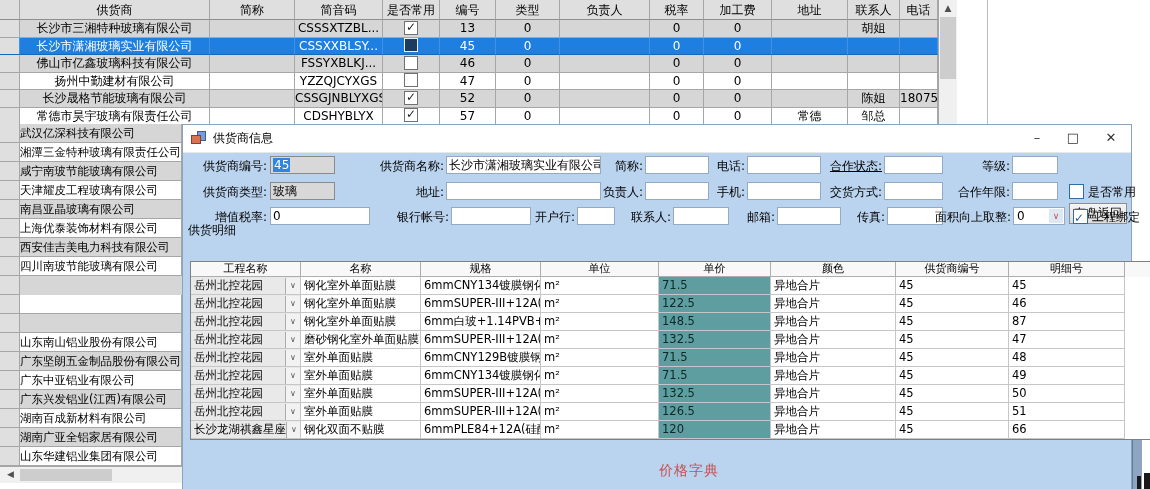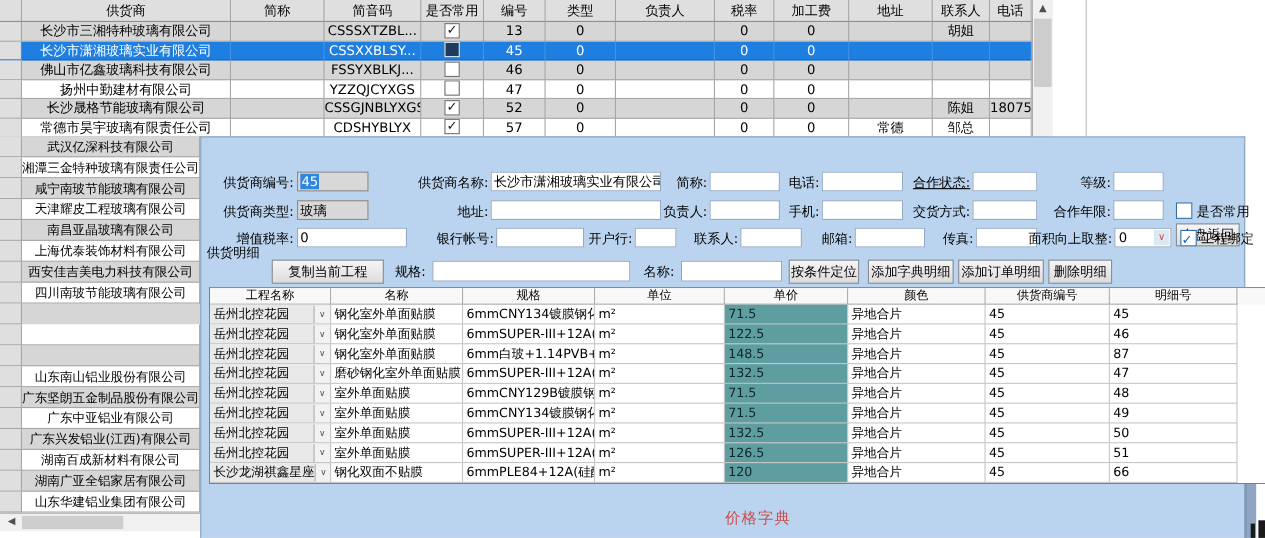--- a/index.html
+++ b/index.html
@@ -25,21 +25,21 @@
   .vsb{position:absolute;left:938px;top:0;width:18px;height:125px;background:#F0F0F0;border-left:1px solid #A6A6A6;z-index:1;}
   .vsb .arr{height:17px;line-height:16px;text-align:center;font-size:9px;color:#505050;background:#F0F0F0;}
   .vsb .thumb{position:absolute;left:1px;top:17px;width:16px;height:62px;background:#CDCDCD;}
   .panel-edge{position:absolute;left:987px;top:0;width:1px;height:124px;background:#BDBDBD;z-index:1;}
 
   
   .llist{position:absolute;left:0;top:124px;width:182px;z-index:1;}
   .lrow{display:grid;grid-template-columns:20px 162px;height:19px;background:#fff;}
   .lrow:nth-of-type(odd){background:#D6D6D6;}
   .lrow>.lrh{background:#DFDFDF;border-right:1px solid #A6A6A6;border-bottom:1px solid #A6A6A6;}
-  .lrow>.lname{border-right:1px solid #A6A6A6;border-bottom:1px solid #A6A6A6;line-height:18px;text-align:center;font-size:11.5px;overflow:hidden;white-space:nowrap;}
+  .lrow>.lname{border-right:1px solid #A6A6A6;border-bottom:1px solid #A6A6A6;line-height:18px;font-size:11.5px;overflow:hidden;white-space:nowrap;}
   .hsb{position:absolute;left:0;top:466px;width:182px;height:16px;background:#F0F0F0;border-top:1px solid #A6A6A6;z-index:2;}
   .hsb .arr{position:absolute;left:2px;top:0;width:17px;height:15px;line-height:14px;text-align:center;font-size:9px;color:#505050;}
   .hsb .thumb{position:absolute;left:20px;top:2px;width:92px;height:12px;background:#CDCDCD;}
 
   
   .art-strip{position:absolute;left:1132px;top:380px;width:9px;height:109px;background:#8FA5C2;border-left:1px solid #5F7A9D;z-index:3;}
   .art-box{position:absolute;left:1141px;top:394px;width:9px;height:37px;background:#C9DEF7;border-top:1px solid #89A8CC;border-bottom:1px solid #89A8CC;z-index:3;}
   .art-mark1{position:absolute;left:1137px;top:476px;width:4px;height:13px;background:#1A1A1A;z-index:4;}
   .art-mark2{position:absolute;left:1144px;top:473px;width:6px;height:16px;background:#1A1A1A;z-index:4;}
 
@@ -305,20 +305,27 @@
     <div class="arr">◀</div>
     <div class="thumb"></div>
   </div>
 
   <div class="art-strip"></div>
   <div class="art-box"></div>
   <div class="art-mark1"></div>
   <div class="art-mark2"></div>
 
   <div class="dialog">
+    <div class="titlebar">
+      <span class="appicon"></span>
+      <span class="dtitle">供货商信息</span>
+      <span class="wbtn min">–</span>
+      <span class="wbtn max">□</span>
+      <span class="wbtn cls">✕</span>
+    </div>
 
     <div class="frow" style="top:31px;">
       <span class="lbl" style="left:2px;width:82px;">供货商编号:</span>
       <span class="inp ro" style="left:87px;width:65px;"><span class="sel">45</span></span>
       <span class="lbl" style="left:158px;width:103px;">供货商名称:</span>
       <span class="inp" style="left:263px;width:155px;">长沙市潇湘玻璃实业有限公司</span>
       <span class="lbl" style="left:408px;width:52px;">简称:</span>
       <span class="inp" style="left:462px;width:64px;"></span>
       <span class="lbl" style="left:520px;width:42px;">电话:</span>
       <span class="inp" style="left:564px;width:74px;"></span>
@@ -358,31 +365,20 @@
       <span class="inp" style="left:594px;width:64px;"></span>
       <span class="lbl" style="left:662px;width:40px;">传真:</span>
       <span class="inp" style="left:704px;width:56px;"></span>
       <span class="lbl" style="left:740px;width:88px;">面积向上取整:</span>
       <span class="dcb" style="left:830px;width:52px;"><span>0</span><span class="dn">∨</span></span>
       <span class="cbgroup" style="left:890px;"><span class="dlgcb checked"></span><span>工程绑定</span></span>
     </div>
 
     <div class="secl">供货明细</div>
 
-    <div class="tb">
-      <span class="tbtn" style="left:64px;width:102px;">复制当前工程</span>
-      <span class="tlbl" style="left:176px;">规格:</span>
-      <span class="tinp" style="left:210px;width:180px;"></span>
-      <span class="tlbl" style="left:402px;">名称:</span>
-      <span class="tinp" style="left:436px;width:92px;"></span>
-      <span class="tbtn" style="left:534px;width:64px;">按条件定位</span>
-      <span class="tbtn" style="left:606px;width:78px;">添加字典明细</span>
-      <span class="tbtn" style="left:688px;width:78px;">添加订单明细</span>
-      <span class="tbtn" style="left:770px;width:58px;">删除明细</span>
-    </div>
 
     <div class="dgrid">
       <div class="dcols dhead">
         <div>工程名称</div>
         <div>名称</div>
         <div>规格</div>
         <div>单位</div>
         <div>单价</div>
         <div>颜色</div>
         <div>供货商编号</div>

